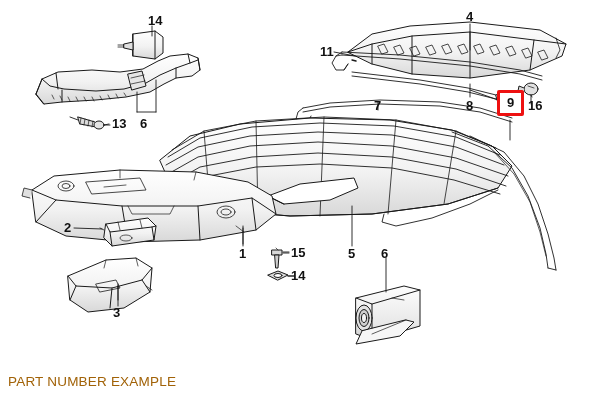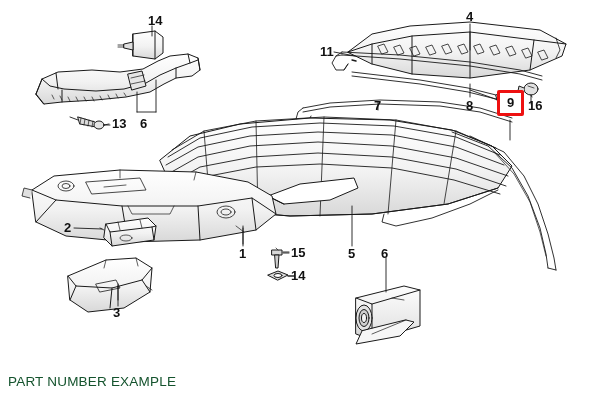--- a/index.html
+++ b/index.html
@@ -27,21 +27,21 @@
     left: 0;
     top: 0;
     display: block;
   }
   .caption {
     position: absolute;
     left: 8px;
     top: 374px;
     font-size: 13.5px;
     letter-spacing: 0.2px;
-    color: #14532d;
+    color: #a16207;
     white-space: nowrap;
   }
   .callout {
     position: absolute;
     font-size: 13px;
     font-weight: bold;
     color: #111111;
     line-height: 1;
     white-space: nowrap;
   }

